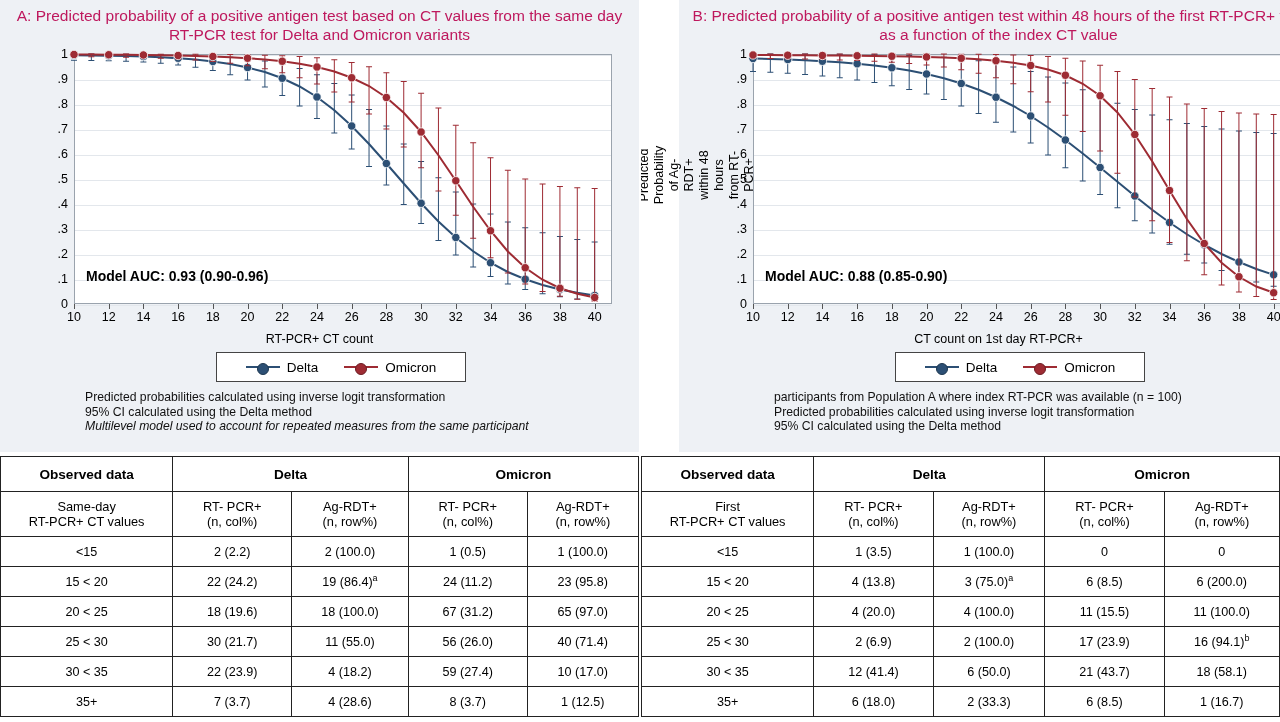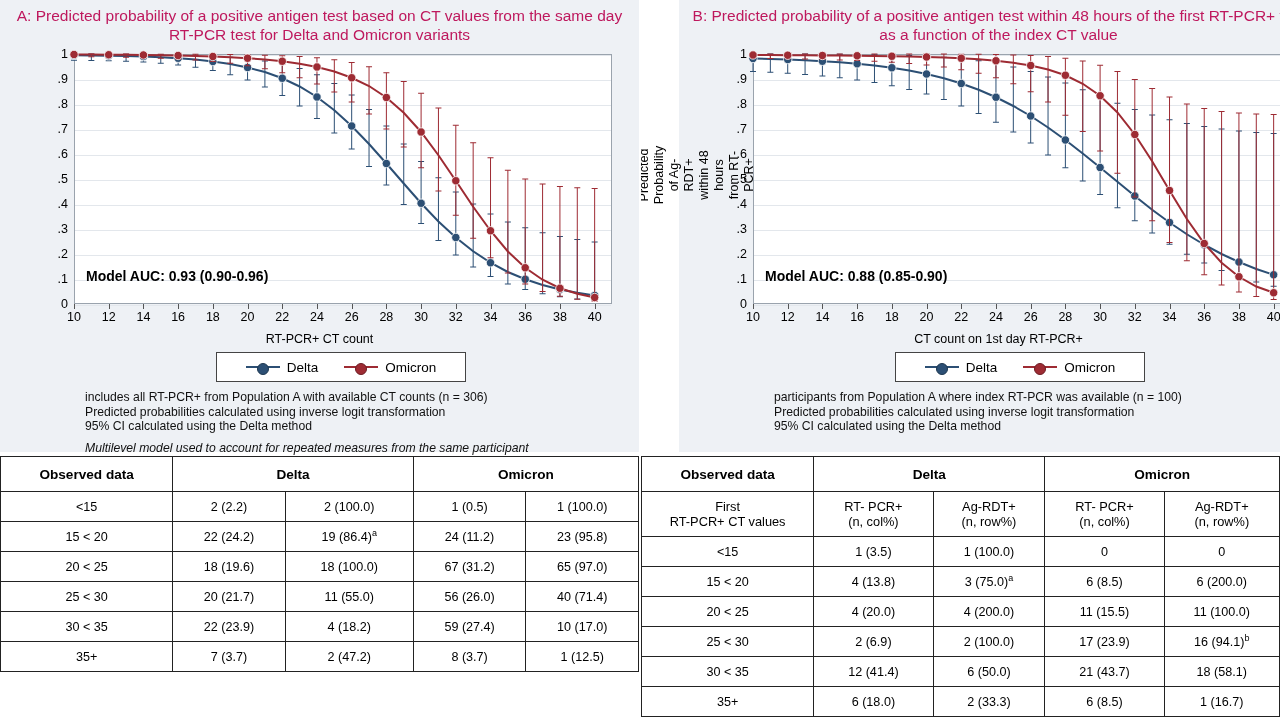--- a/index.html
+++ b/index.html
@@ -44,21 +44,21 @@
     display:flex;align-items:center;justify-content:center;gap:26px;
     font-size:13.5px;box-sizing:border-box;
   }
   .legitem{display:flex;align-items:center;gap:7px;}
   .legline{width:34px;height:0;border-top:2px solid #2c4f74;position:relative;}
   .legline.om{border-top-color:#9e2b33;}
   .legdot{position:absolute;left:11px;top:-5px;width:10px;height:10px;border-radius:50%;background:#2c4f74;border:1px solid #1d3750;}
   .legdot.om{background:#9e2b33;border-color:#6d1d24;}
 
   .foot{position:absolute;font-size:12.2px;line-height:14.5px;color:#111;}
-  .foot .it{font-style:italic;margin-top:7px;}
+  .foot .it{font-style:italic;}
 
   
   .tablewrap{position:absolute;top:456px;height:266px;box-sizing:border-box;}
   .tablewrap.left{left:0;width:639px;}
   .tablewrap.right{left:641px;width:639px;}
   table{border-collapse:collapse;width:100%;font-size:12.6px;}
   th,td{border:1px solid #222;text-align:center;padding:0;}
   thead th{font-weight:bold;}
   .r1 th{height:34px;font-size:13.6px;}
   .r2 th{height:44px;font-weight:normal;font-size:12.8px;line-height:15px;}
@@ -368,21 +368,20 @@
       </div>
       <div class="legitem">
         <span class="legline om">
             <i class="legdot om"></i>
           </span>
         <span>Omicron</span>
       </div>
     </div>
 
     <div class="foot" style="left:85px;top:390px;width:520px;">
-      <div>includes all RT-PCR+ from Population A with available CT counts (n = 306)</div>
       <div>Predicted probabilities calculated using inverse logit transformation</div>
       <div>95% CI calculated using the Delta method</div>
       <div class="it">Multilevel model used to account for repeated measures from the same participant</div>
     </div>
   </div>
 
   <div class="panel right">
     <div class="panel-title">B: Predicted probability of a positive antigen test within 48 hours of the first RT-PCR+ test as a function of the index CT value</div>
     <div class="plotwrap" id="plotB" style="width:639px;height:310px;">
       <div class="ylabel" style="left:-2px;top:-15px;height:280px;width:40px;">
@@ -695,20 +694,27 @@
   <div class="vgap"></div>
 
   <div class="tablewrap left">
     <table id="tableA">
         <thead>
           <tr class="r1">
             <th rowspan="1" class="firstcol">Observed data</th>
             <th colspan="2">Delta</th>
             <th colspan="2">Omicron</th>
           </tr>
+          <tr class="r2">
+            <th class="firstcol">Same-day<br>RT-PCR+ CT values</th>
+            <th>RT- PCR+<br>(n, col%)</th>
+            <th>Ag-RDT+<br>(n, row%)</th>
+            <th>RT- PCR+<br>(n, col%)</th>
+            <th>Ag-RDT+<br>(n, row%)</th>
+          </tr>
         </thead>
         <tbody>
           <tr>
             <td class="firstcol">&lt;15</td>
             <td>2 (2.2)</td>
             <td>2 (100.0)</td>
             <td>1 (0.5)</td>
             <td>1 (100.0)</td>
           </tr>
           <tr>
@@ -720,36 +726,36 @@
           </tr>
           <tr>
             <td class="firstcol">20 &lt; 25</td>
             <td>18 (19.6)</td>
             <td>18 (100.0)</td>
             <td>67 (31.2)</td>
             <td>65 (97.0)</td>
           </tr>
           <tr>
             <td class="firstcol">25 &lt; 30</td>
-            <td>20 (21.7)</td>
+            <td>30 (21.7)</td>
             <td>11 (55.0)</td>
             <td>56 (26.0)</td>
             <td>40 (71.4)</td>
           </tr>
           <tr>
             <td class="firstcol">30 &lt; 35</td>
             <td>22 (23.9)</td>
             <td>4 (18.2)</td>
             <td>59 (27.4)</td>
             <td>10 (17.0)</td>
           </tr>
           <tr>
             <td class="firstcol">35+</td>
             <td>7 (3.7)</td>
-            <td>2 (47.2)</td>
+            <td>4 (28.6)</td>
             <td>8 (3.7)</td>
             <td>1 (12.5)</td>
           </tr>
         </tbody>
       </table>
   </div>
   <div class="tablewrap right">
     <table id="tableB">
         <thead>
           <tr class="r1">
@@ -776,21 +782,21 @@
           <tr>
             <td class="firstcol">15 &lt; 20</td>
             <td>4 (13.8)</td>
             <td>3 (75.0)<span class="sup">a</span></td>
             <td>6 (8.5)</td>
             <td>6 (200.0)</td>
           </tr>
           <tr>
             <td class="firstcol">20 &lt; 25</td>
             <td>4 (20.0)</td>
-            <td>4 (200.0)</td>
+            <td>4 (100.0)</td>
             <td>11 (15.5)</td>
             <td>11 (100.0)</td>
           </tr>
           <tr>
             <td class="firstcol">25 &lt; 30</td>
             <td>2 (6.9)</td>
             <td>2 (100.0)</td>
             <td>17 (23.9)</td>
             <td>16 (94.1)<span class="sup">b</span></td>
           </tr>

